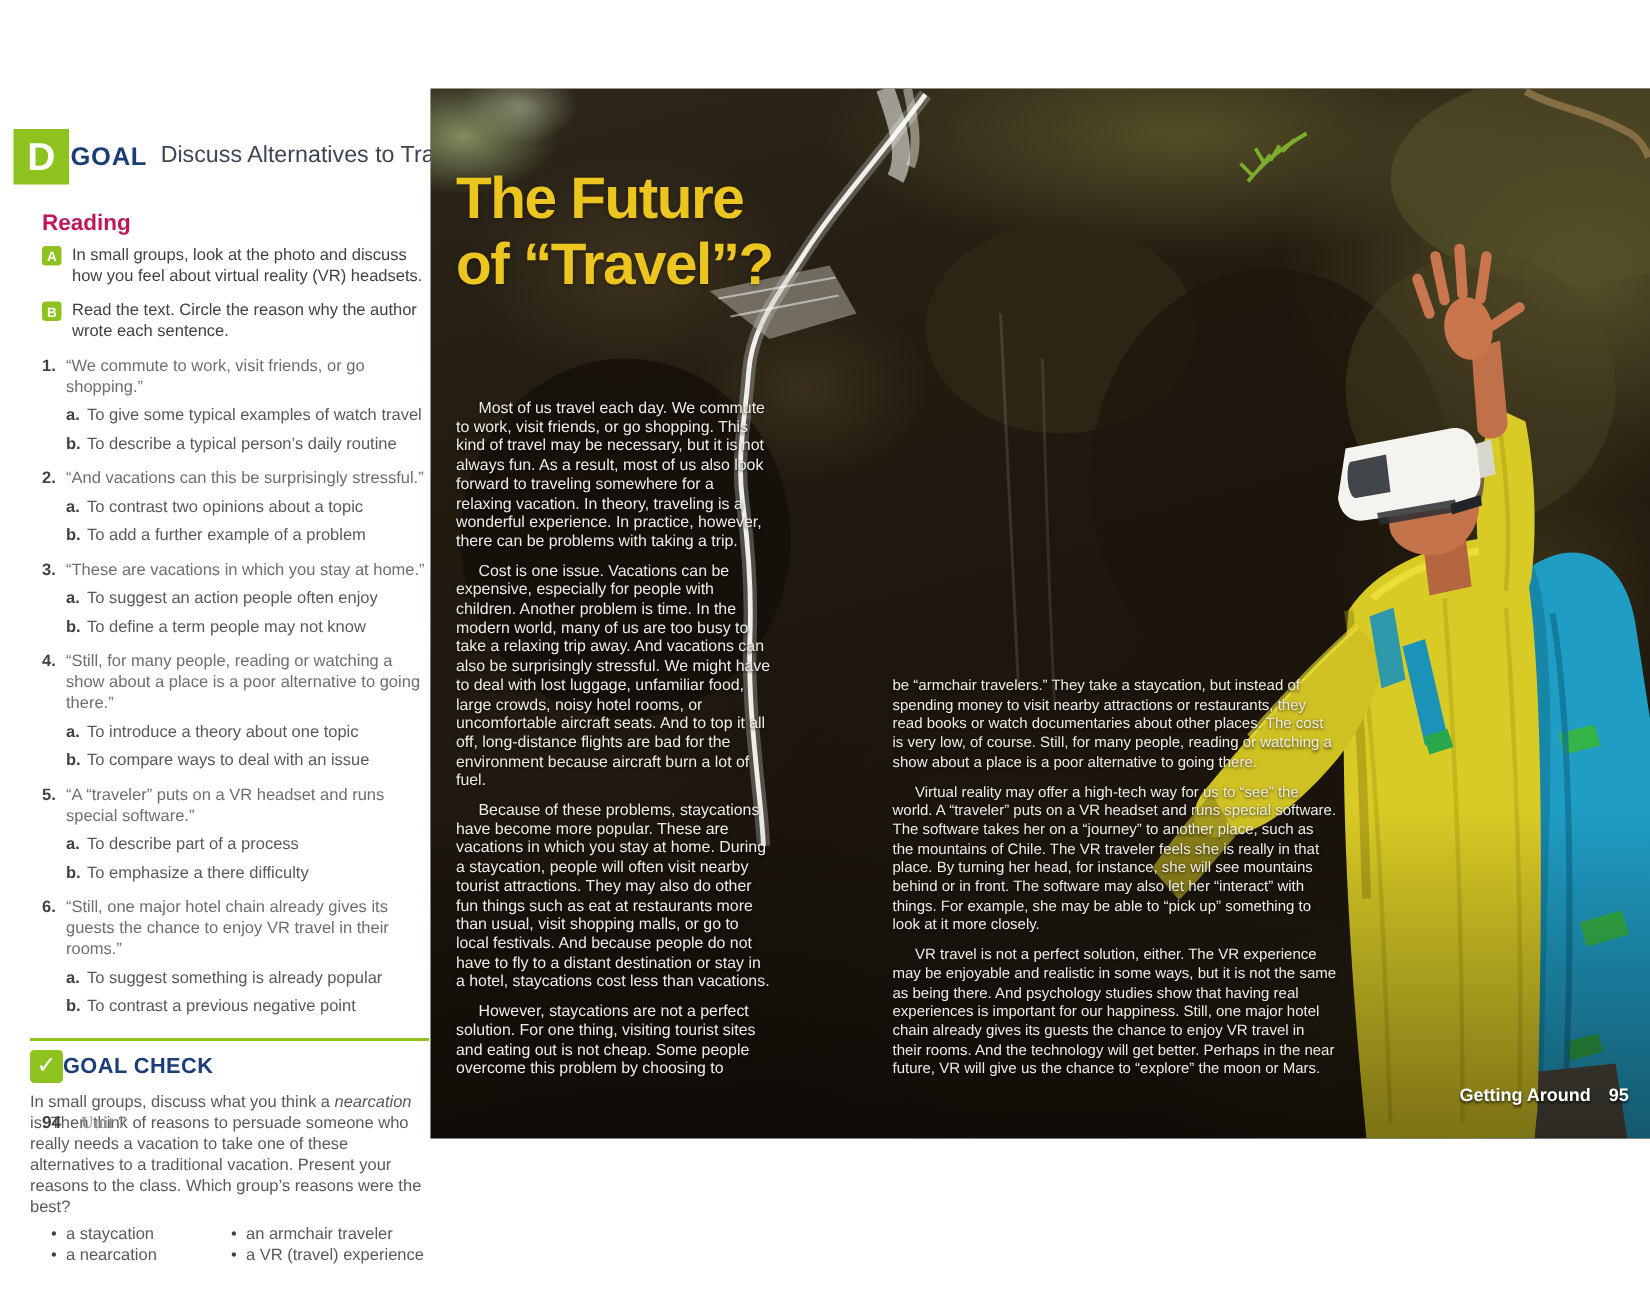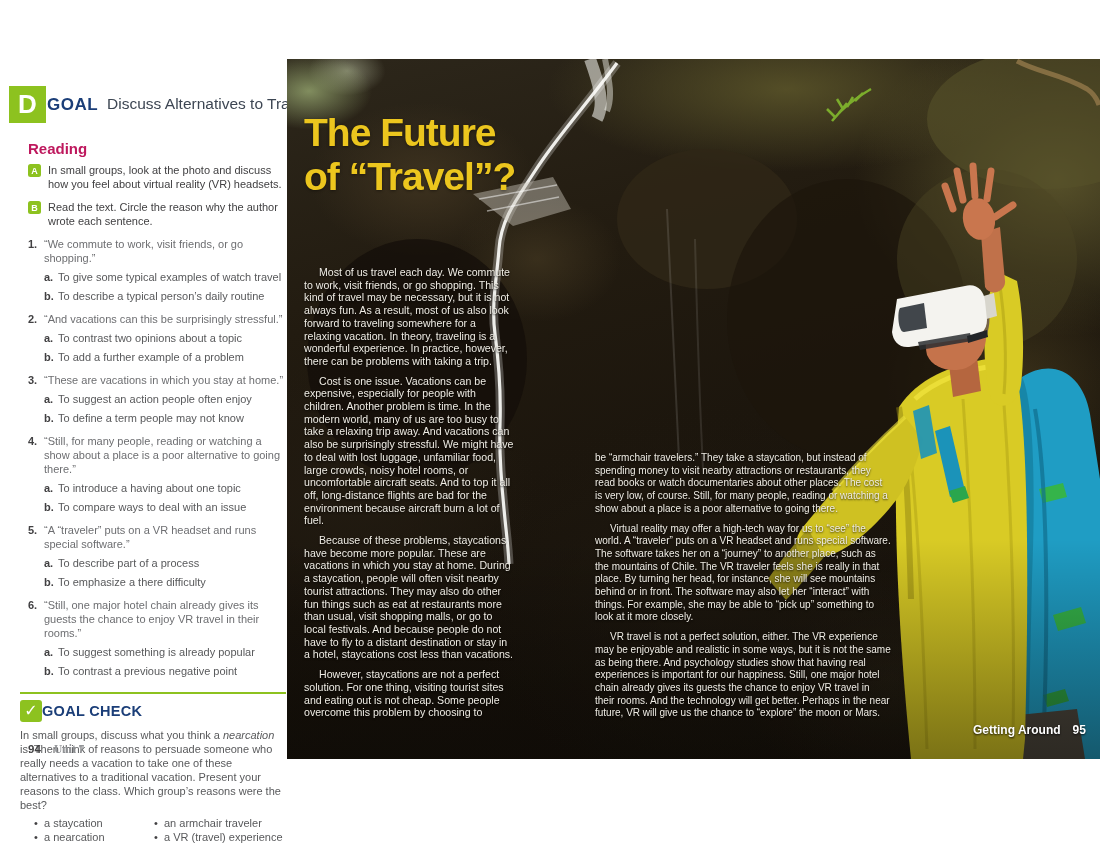--- a/index.html
+++ b/index.html
@@ -136,21 +136,21 @@
           <span class="opttext">To define a term people may not know</span>
         </div>
     </div>
     <div class="q">
       <div class="q-quote">
           <span class="qnum">4.</span>
           <span class="qtext">“Still, for many people, reading or watching a show about a place is a poor alternative to going there.”</span>
         </div>
       <div class="opt">
           <span class="optletter">a.</span>
-          <span class="opttext">To introduce a having about one topic</span>
+          <span class="opttext">To introduce a theory about one topic</span>
         </div>
       <div class="opt">
           <span class="optletter">b.</span>
           <span class="opttext">To compare ways to deal with an issue</span>
         </div>
     </div>
     <div class="q">
       <div class="q-quote">
           <span class="qnum">5.</span>
           <span class="qtext">“A “traveler” puts on a VR headset and runs special software.”</span>

